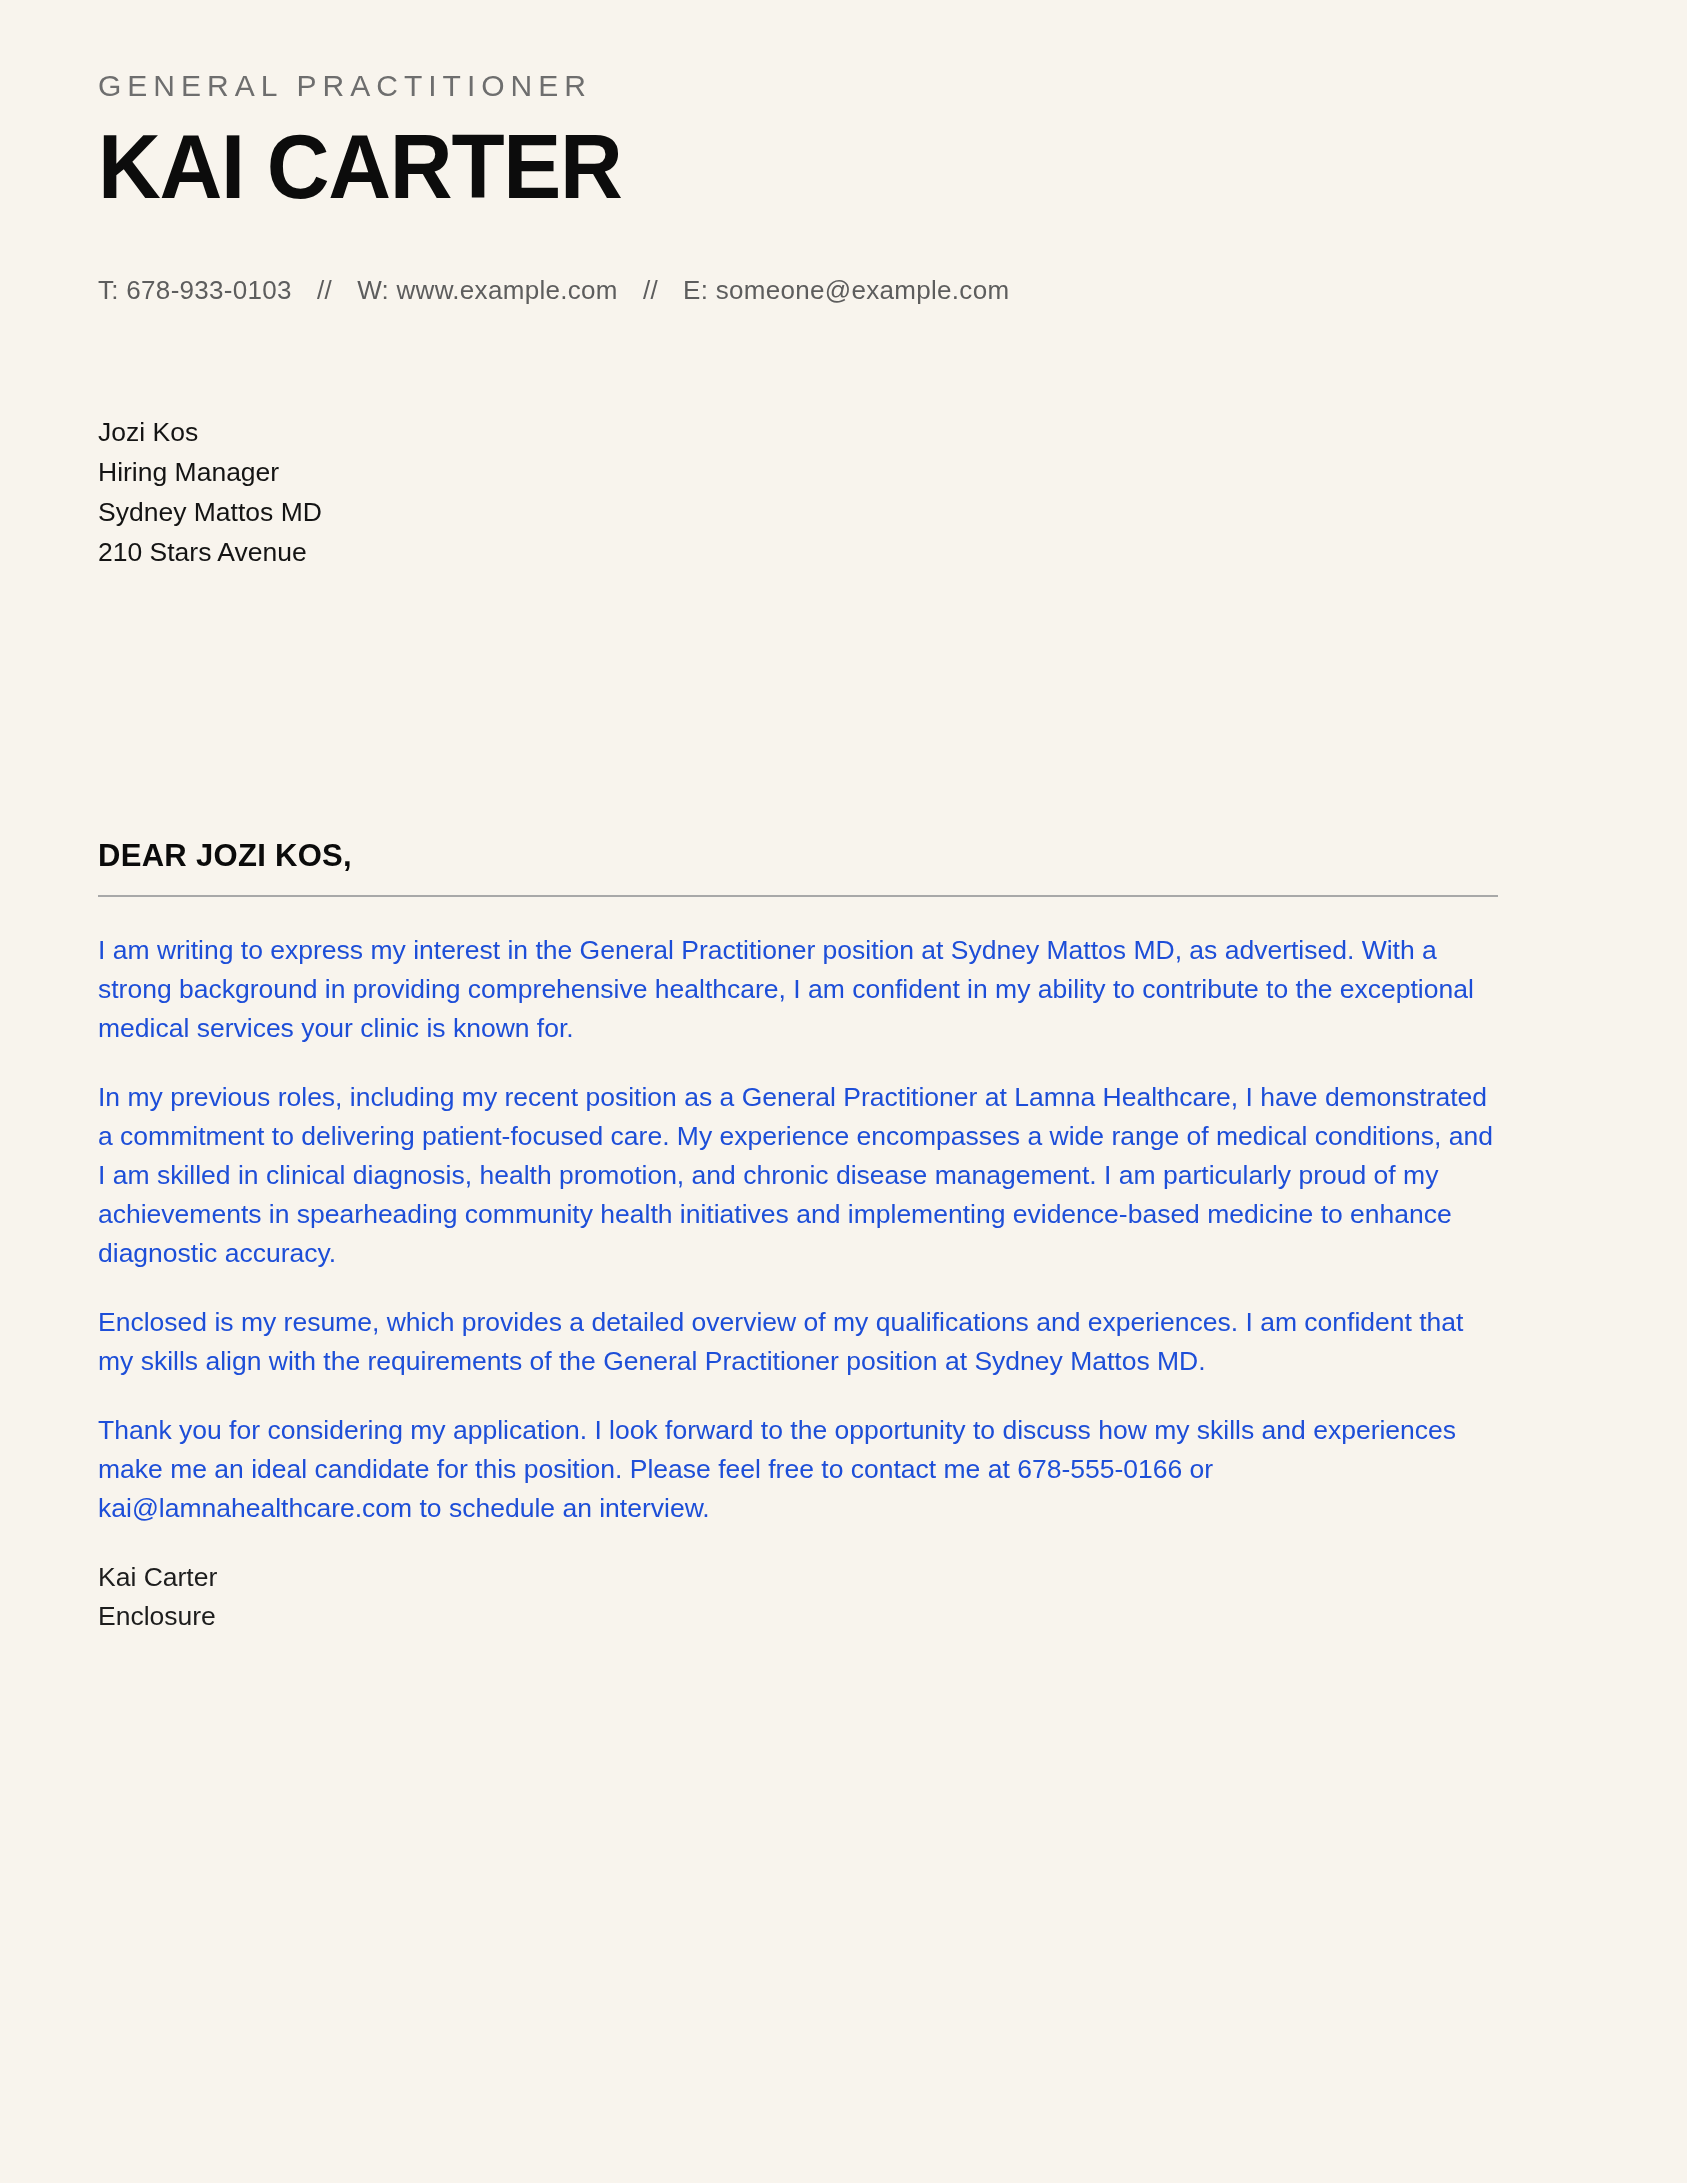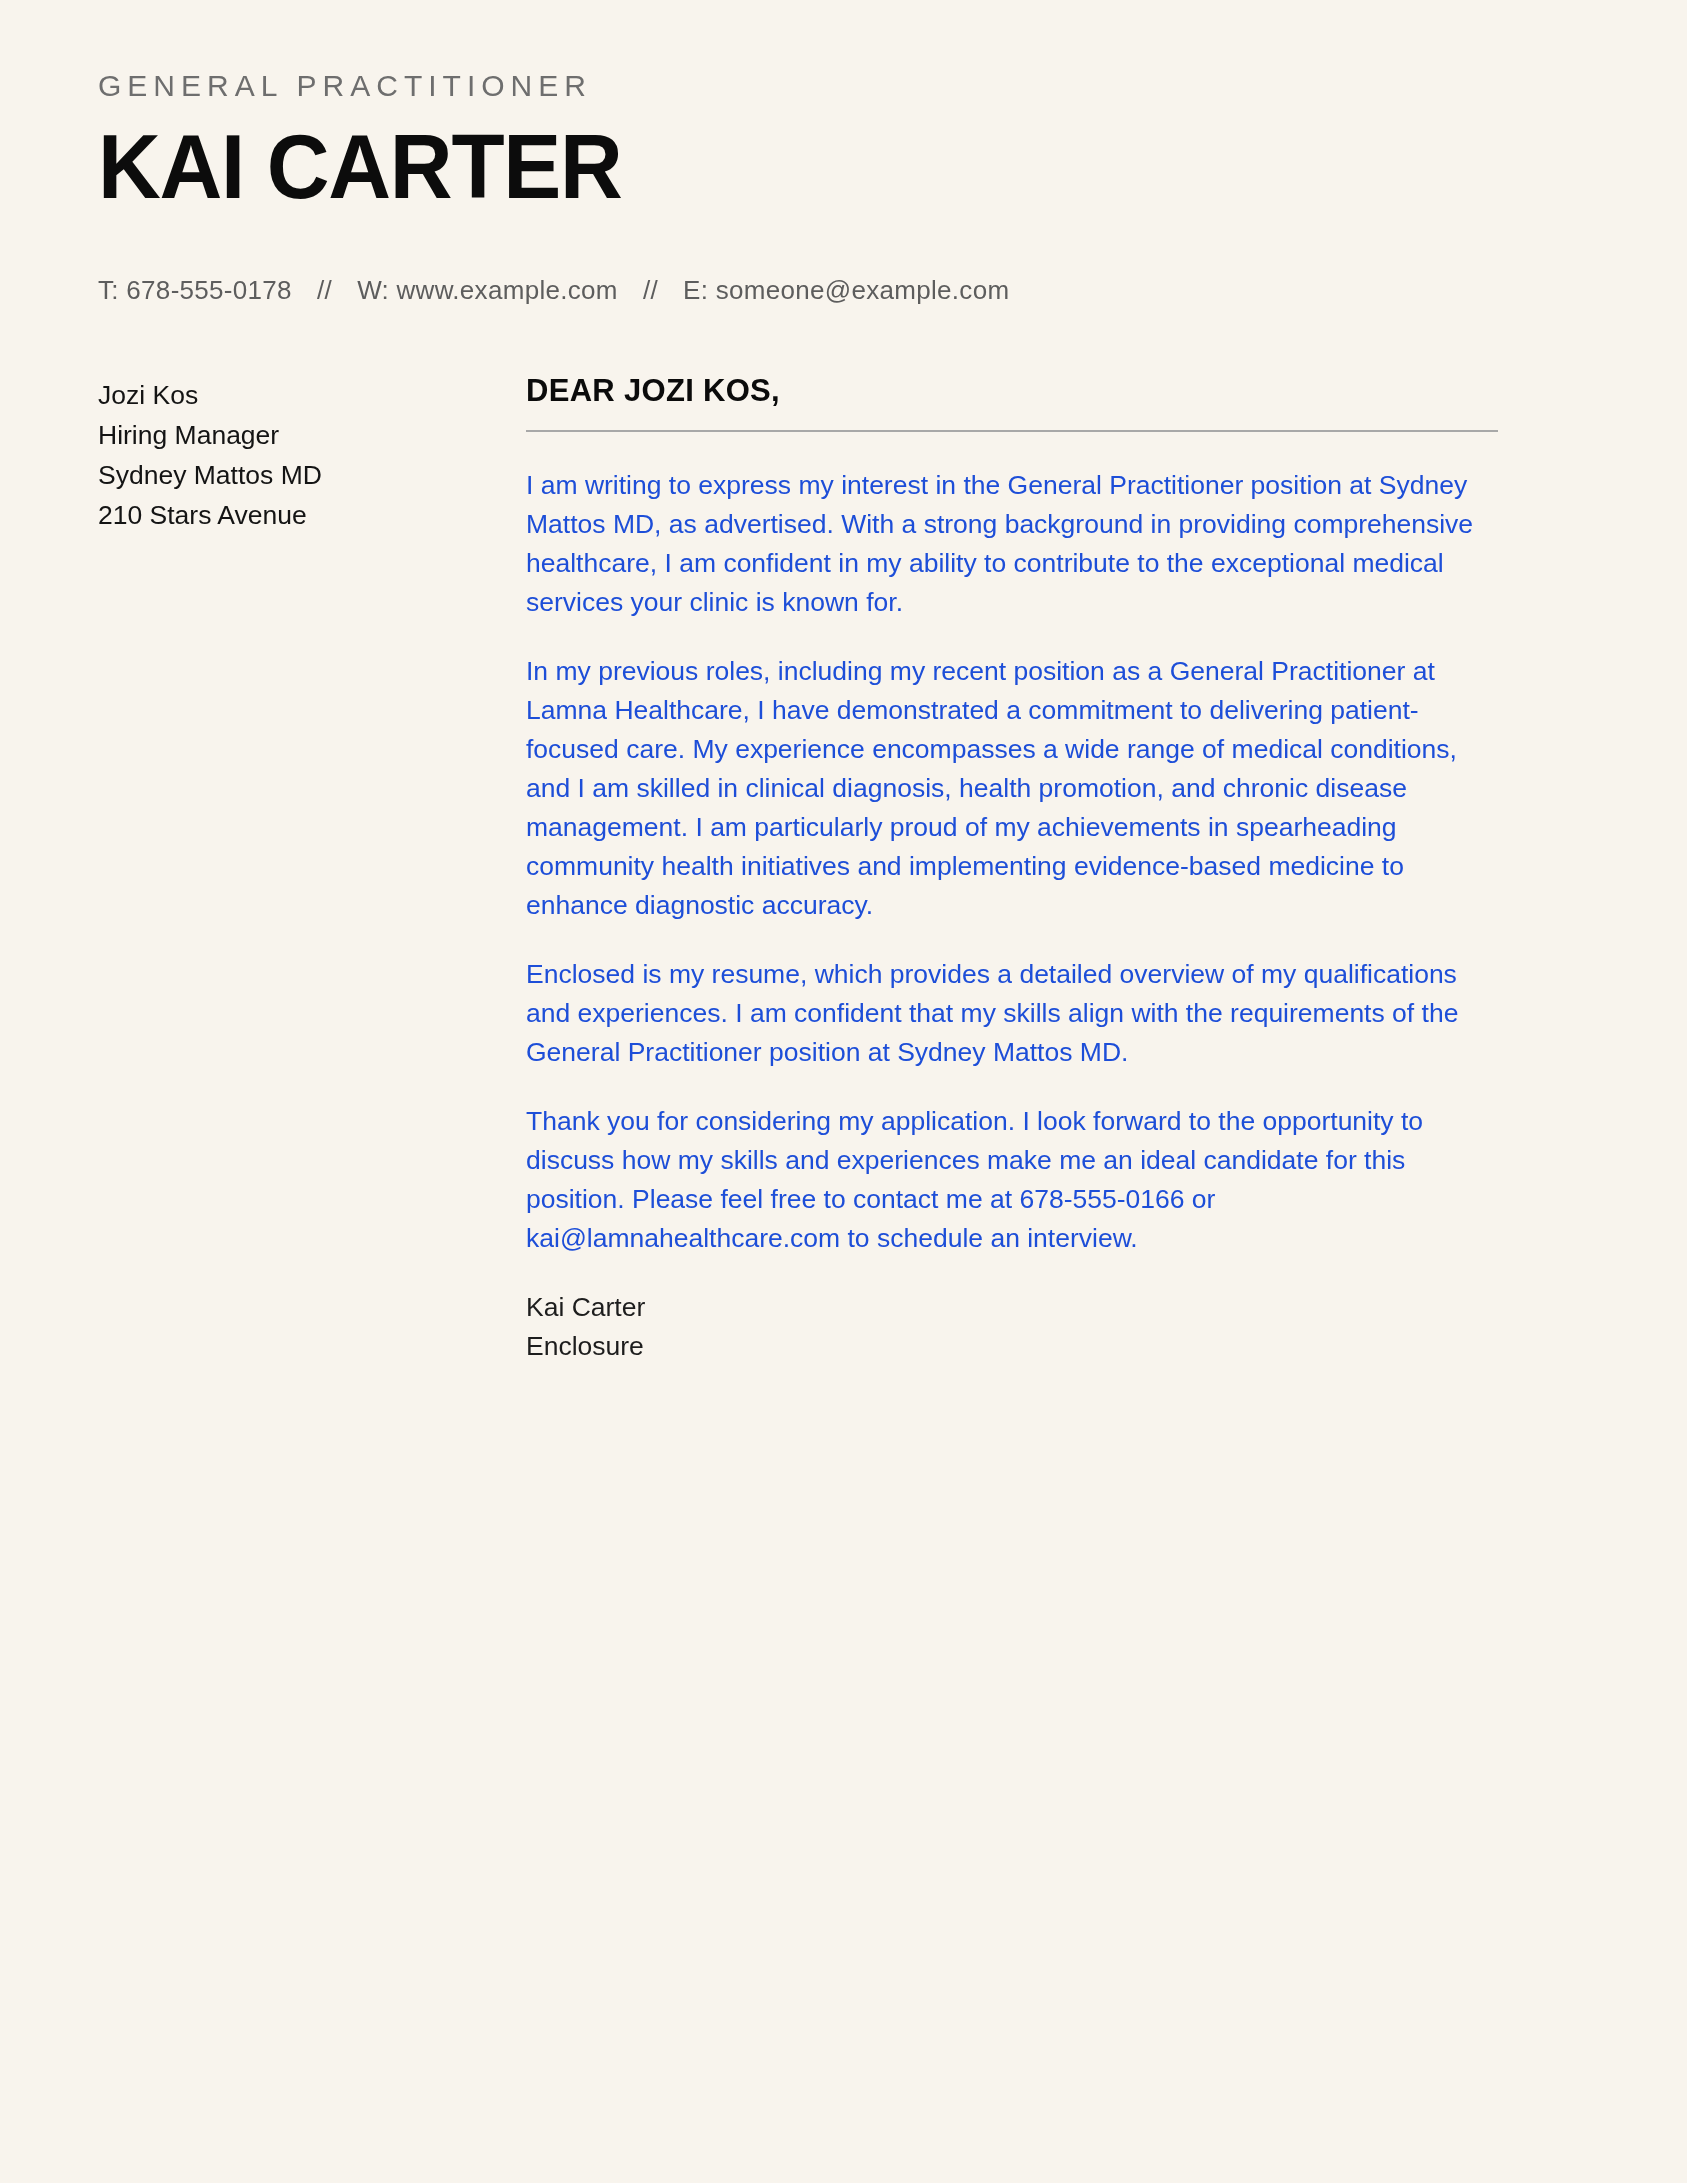--- a/index.html
+++ b/index.html
@@ -45,21 +45,22 @@
     font-size: 26px;
     color: #5d5d5d;
     letter-spacing: 0.3px;
   }
   .contact-sep {
     color: #5d5d5d;
     padding: 0 2.6px;
   }
   .main {
     display: flex;
-    margin-top: 69px;
+    margin-top: 106px;
+    flex-direction: column;
   }
   .recipient-col {
     flex: 0 0 428px;
     font-size: 26.5px;
     line-height: 40px;
     color: #141414;
   }
   .letter-col {
     flex: 1;
   }
@@ -98,21 +99,21 @@
 </head>
 <body>
 
 <div class="page">
 
   <div class="job-title">GENERAL PRACTITIONER</div>
 
   <div class="name">KAI CARTER</div>
 
   <div class="contact-row">
-    <span>T: 678-555-0178</span>
+    <span>T: 678-933-0103</span>
     <span class="contact-sep">//</span>
     <span>W: www.example.com</span>
     <span class="contact-sep">//</span>
     <span>E: someone@example.com</span>
   </div>
 
   <div class="main">
 
     <div class="recipient-col">
       <div>Jozi Kos</div>

